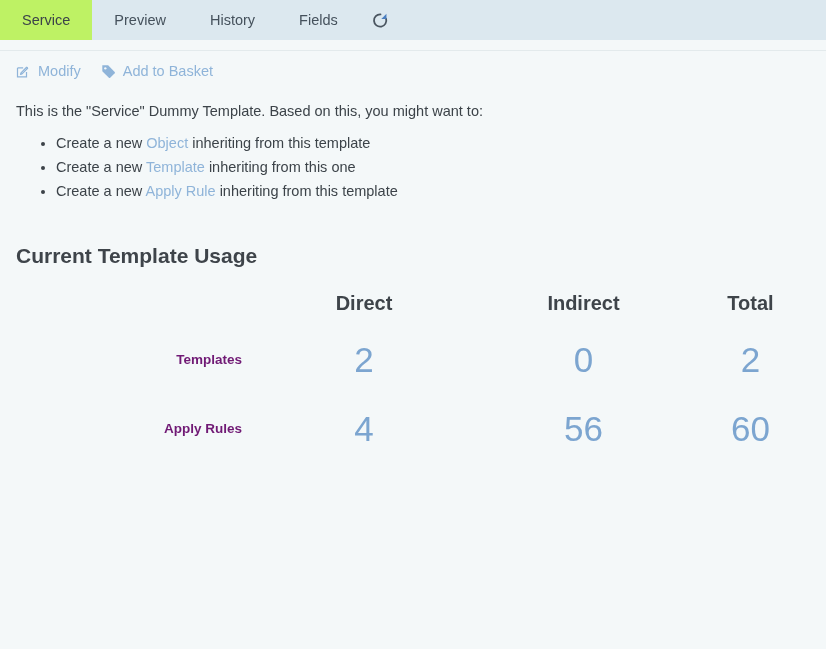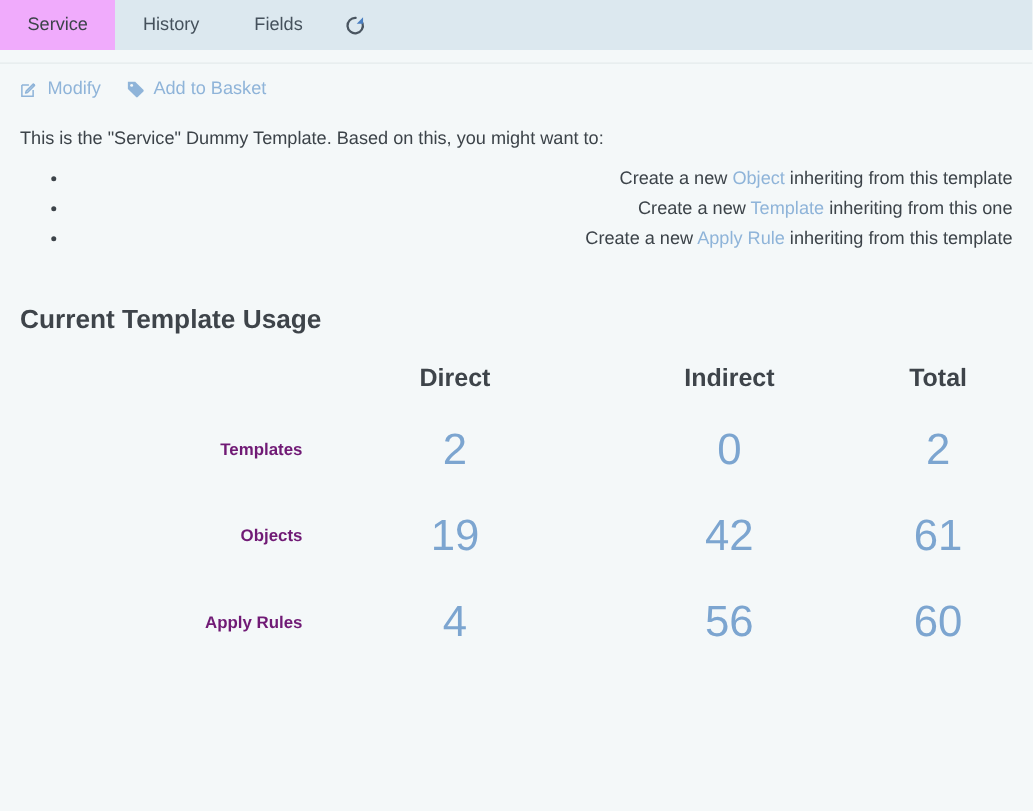--- a/index.html
+++ b/index.html
@@ -27,21 +27,21 @@
     display: flex;
     align-items: center;
     padding: 0 22px;
     font-size: 14.5px;
     color: #45515c;
     cursor: pointer;
     user-select: none;
     white-space: nowrap;
   }
   .tab.active {
-    background: #f0abfc;
+    background: #bef264;
     color: #3c4349;
   }
   .tab-refresh {
     display: flex;
     align-items: center;
     justify-content: center;
     padding: 0 12px;
     cursor: pointer;
   }
   .tab-refresh svg { display: block; }
@@ -90,21 +90,20 @@
   }
   ul.bullets {
     margin: 12px 0 0 0;
     padding-left: 40px;
     font-size: 14.5px;
     color: #3c4349;
   }
   ul.bullets li {
     margin-bottom: 6px;
     line-height: 1.25;
-    text-align: right;
   }
   ul.bullets li::marker { color: #3c4349; }
   a.inline-link {
     color: #8fb4d9;
     text-decoration: none;
     cursor: pointer;
   }
 
   .section-title {
     font-size: 21px;
@@ -153,20 +152,23 @@
   table.usage col.c-direct { width: 224px; }
   table.usage col.c-indirect { width: 215px; }
   table.usage col.c-total { width: auto; }
 </style>
 </head>
 <body>
 
 <div class="tabbar">
   <div class="tab active">
     <span>Service</span>
+  </div>
+  <div class="tab">
+    <span>Preview</span>
   </div>
   <div class="tab">
     <span>History</span>
   </div>
   <div class="tab">
     <span>Fields</span>
   </div>
   <div class="tab-refresh">
     <span>
       <svg width="17" height="17" viewBox="0 0 16 16">
@@ -229,26 +231,20 @@
       </tr>
     </thead>
     <tbody>
       <tr>
         <td class="rowlabel">Templates</td>
         <td class="num">2</td>
         <td class="num">0</td>
         <td class="num">2</td>
       </tr>
       <tr>
-        <td class="rowlabel">Objects</td>
-        <td class="num">19</td>
-        <td class="num">42</td>
-        <td class="num">61</td>
-      </tr>
-      <tr>
         <td class="rowlabel">Apply Rules</td>
         <td class="num">4</td>
         <td class="num">56</td>
         <td class="num">60</td>
       </tr>
     </tbody>
   </table>
 
 </div>
 

